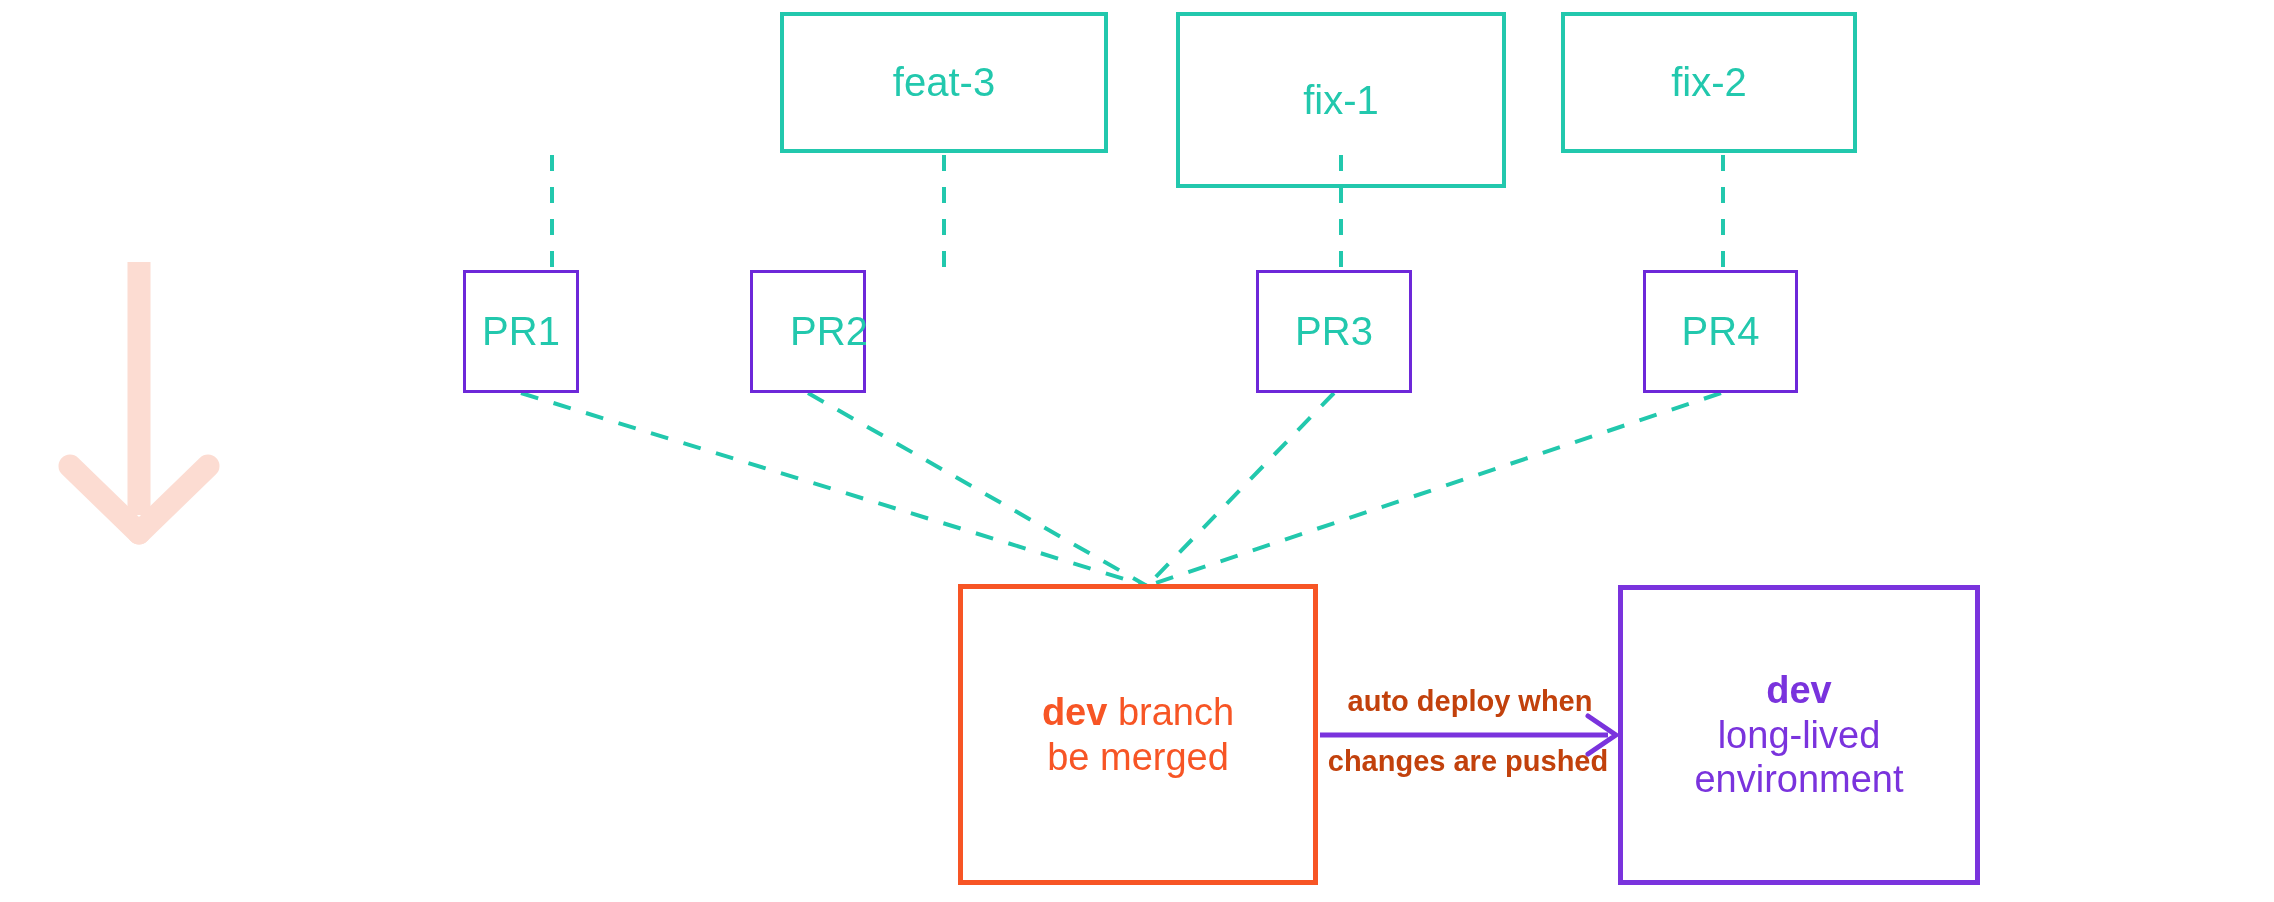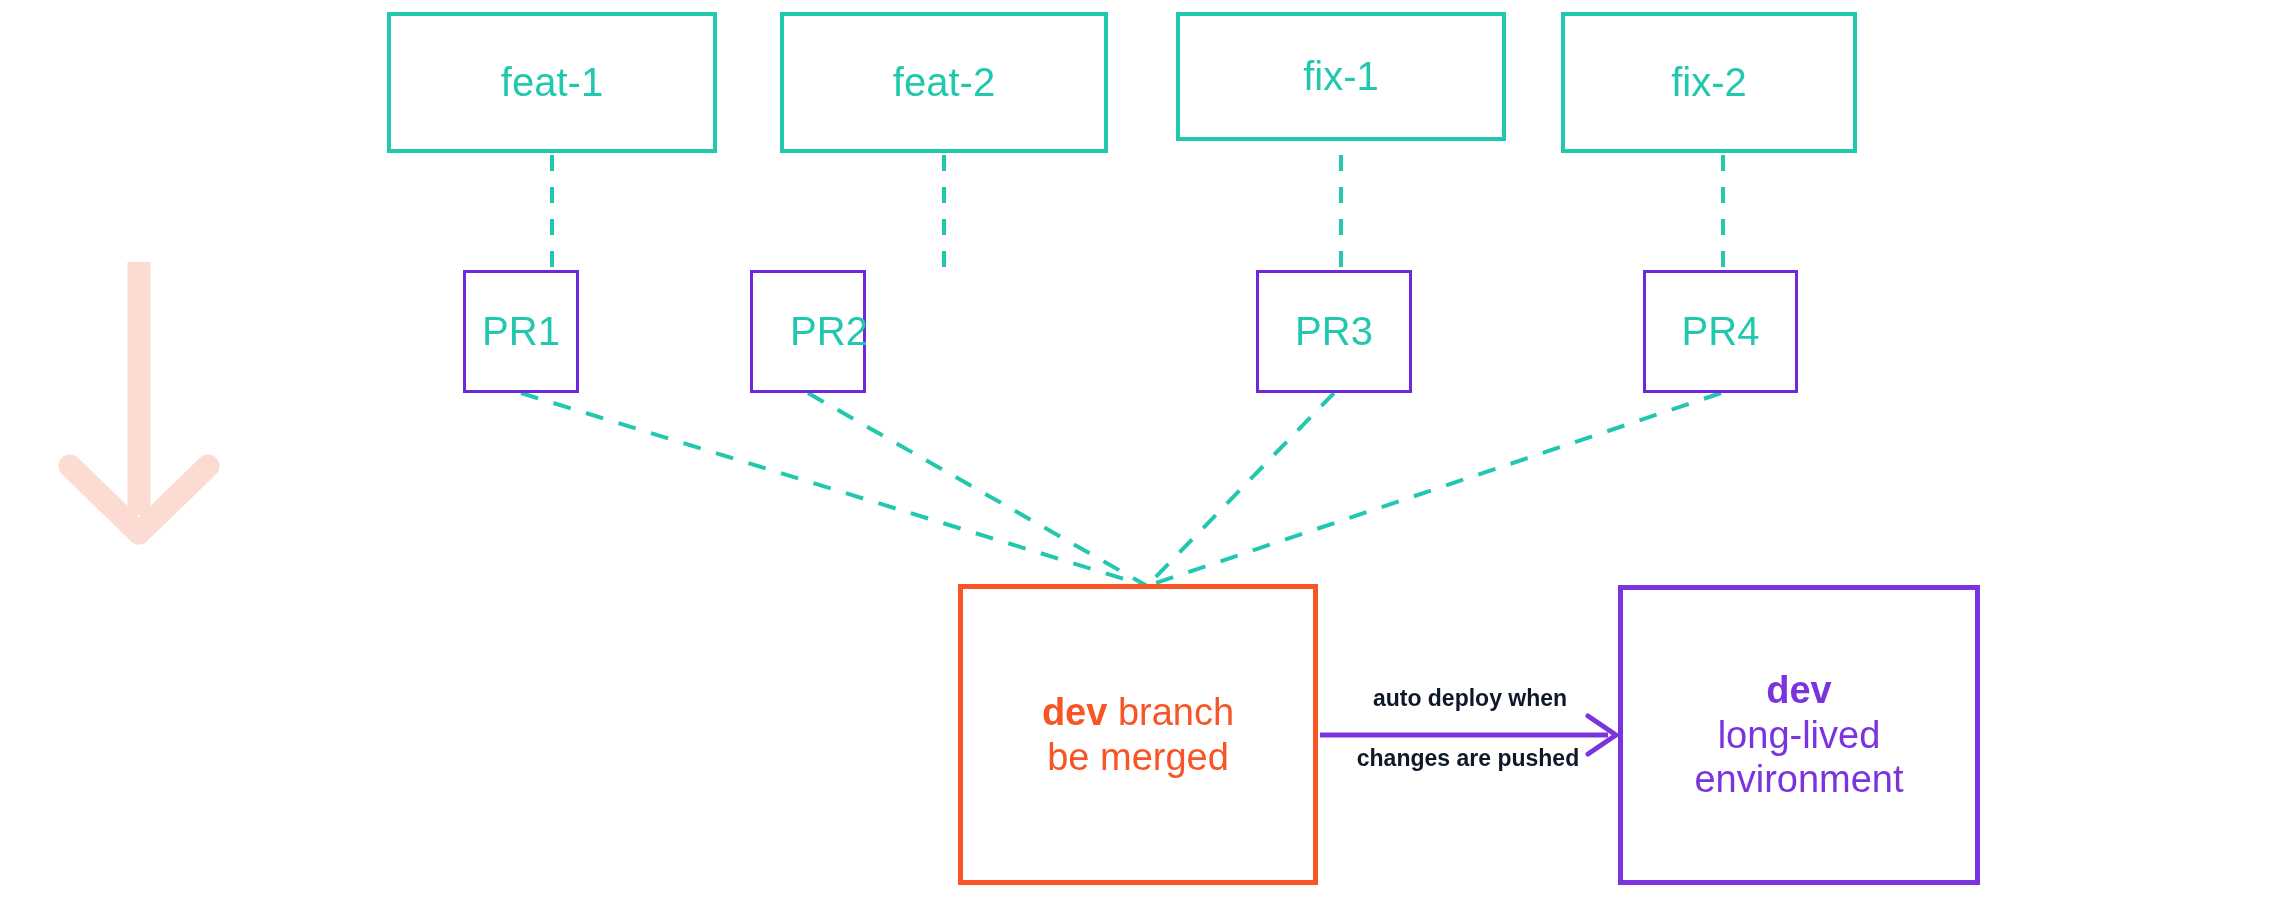--- a/index.html
+++ b/index.html
@@ -58,22 +58,22 @@
     border: 5px solid #7a33dd;
     color: #7a33dd;
     font-size: 38px;
     line-height: 1.18;
   }
   .bold-word {
     font-weight: 700;
   }
   .edge-label {
     position: absolute;
-    color: #0f172a;
-    font-size: 23px;
+    color: #c2410c;
+    font-size: 29px;
     font-weight: 600;
     white-space: nowrap;
     text-align: center;
   }
   .node-line {
     display: block;
   }
 </style>
 </head>
 <body>
@@ -101,27 +101,24 @@
       <line x1="1334" y1="393" x2="1147" y2="586"></line>
       <line x1="1721" y1="393" x2="1147" y2="586"></line>
     </g>
 
     <g>
       <line x1="1320" y1="735" x2="1608" y2="735" stroke="#7a33dd" stroke-width="5"></line>
       <polyline points="1588,716 1616,735 1588,754" fill="none" stroke="#7a33dd" stroke-width="5" stroke-linecap="round" stroke-linejoin="round"></polyline>
     </g>
   </svg>
 
-  <div class="node branch-node" style="left:387px; top:12px; width:330px; height:141px;">
-    <span>feat-1</span>
+  <div class="node branch-node" style="left:780px; top:12px; width:328px; height:141px;">
+    <span>feat-3</span>
   </div>
-  <div class="node branch-node" style="left:780px; top:12px; width:328px; height:141px;">
-    <span>feat-2</span>
-  </div>
-  <div class="node branch-node" style="left:1176px; top:12px; width:330px; height:129px;">
+  <div class="node branch-node" style="left:1176px; top:12px; width:330px; height:176px;">
     <span>fix-1</span>
   </div>
   <div class="node branch-node" style="left:1561px; top:12px; width:296px; height:141px;">
     <span>fix-2</span>
   </div>
 
   <div class="node pr-node" style="left:463px; top:270px; width:116px; height:123px;">
     <span>PR1</span>
   </div>
   <div class="node pr-node" style="left:750px; top:270px; width:116px; height:123px;padding-left:42px;">

